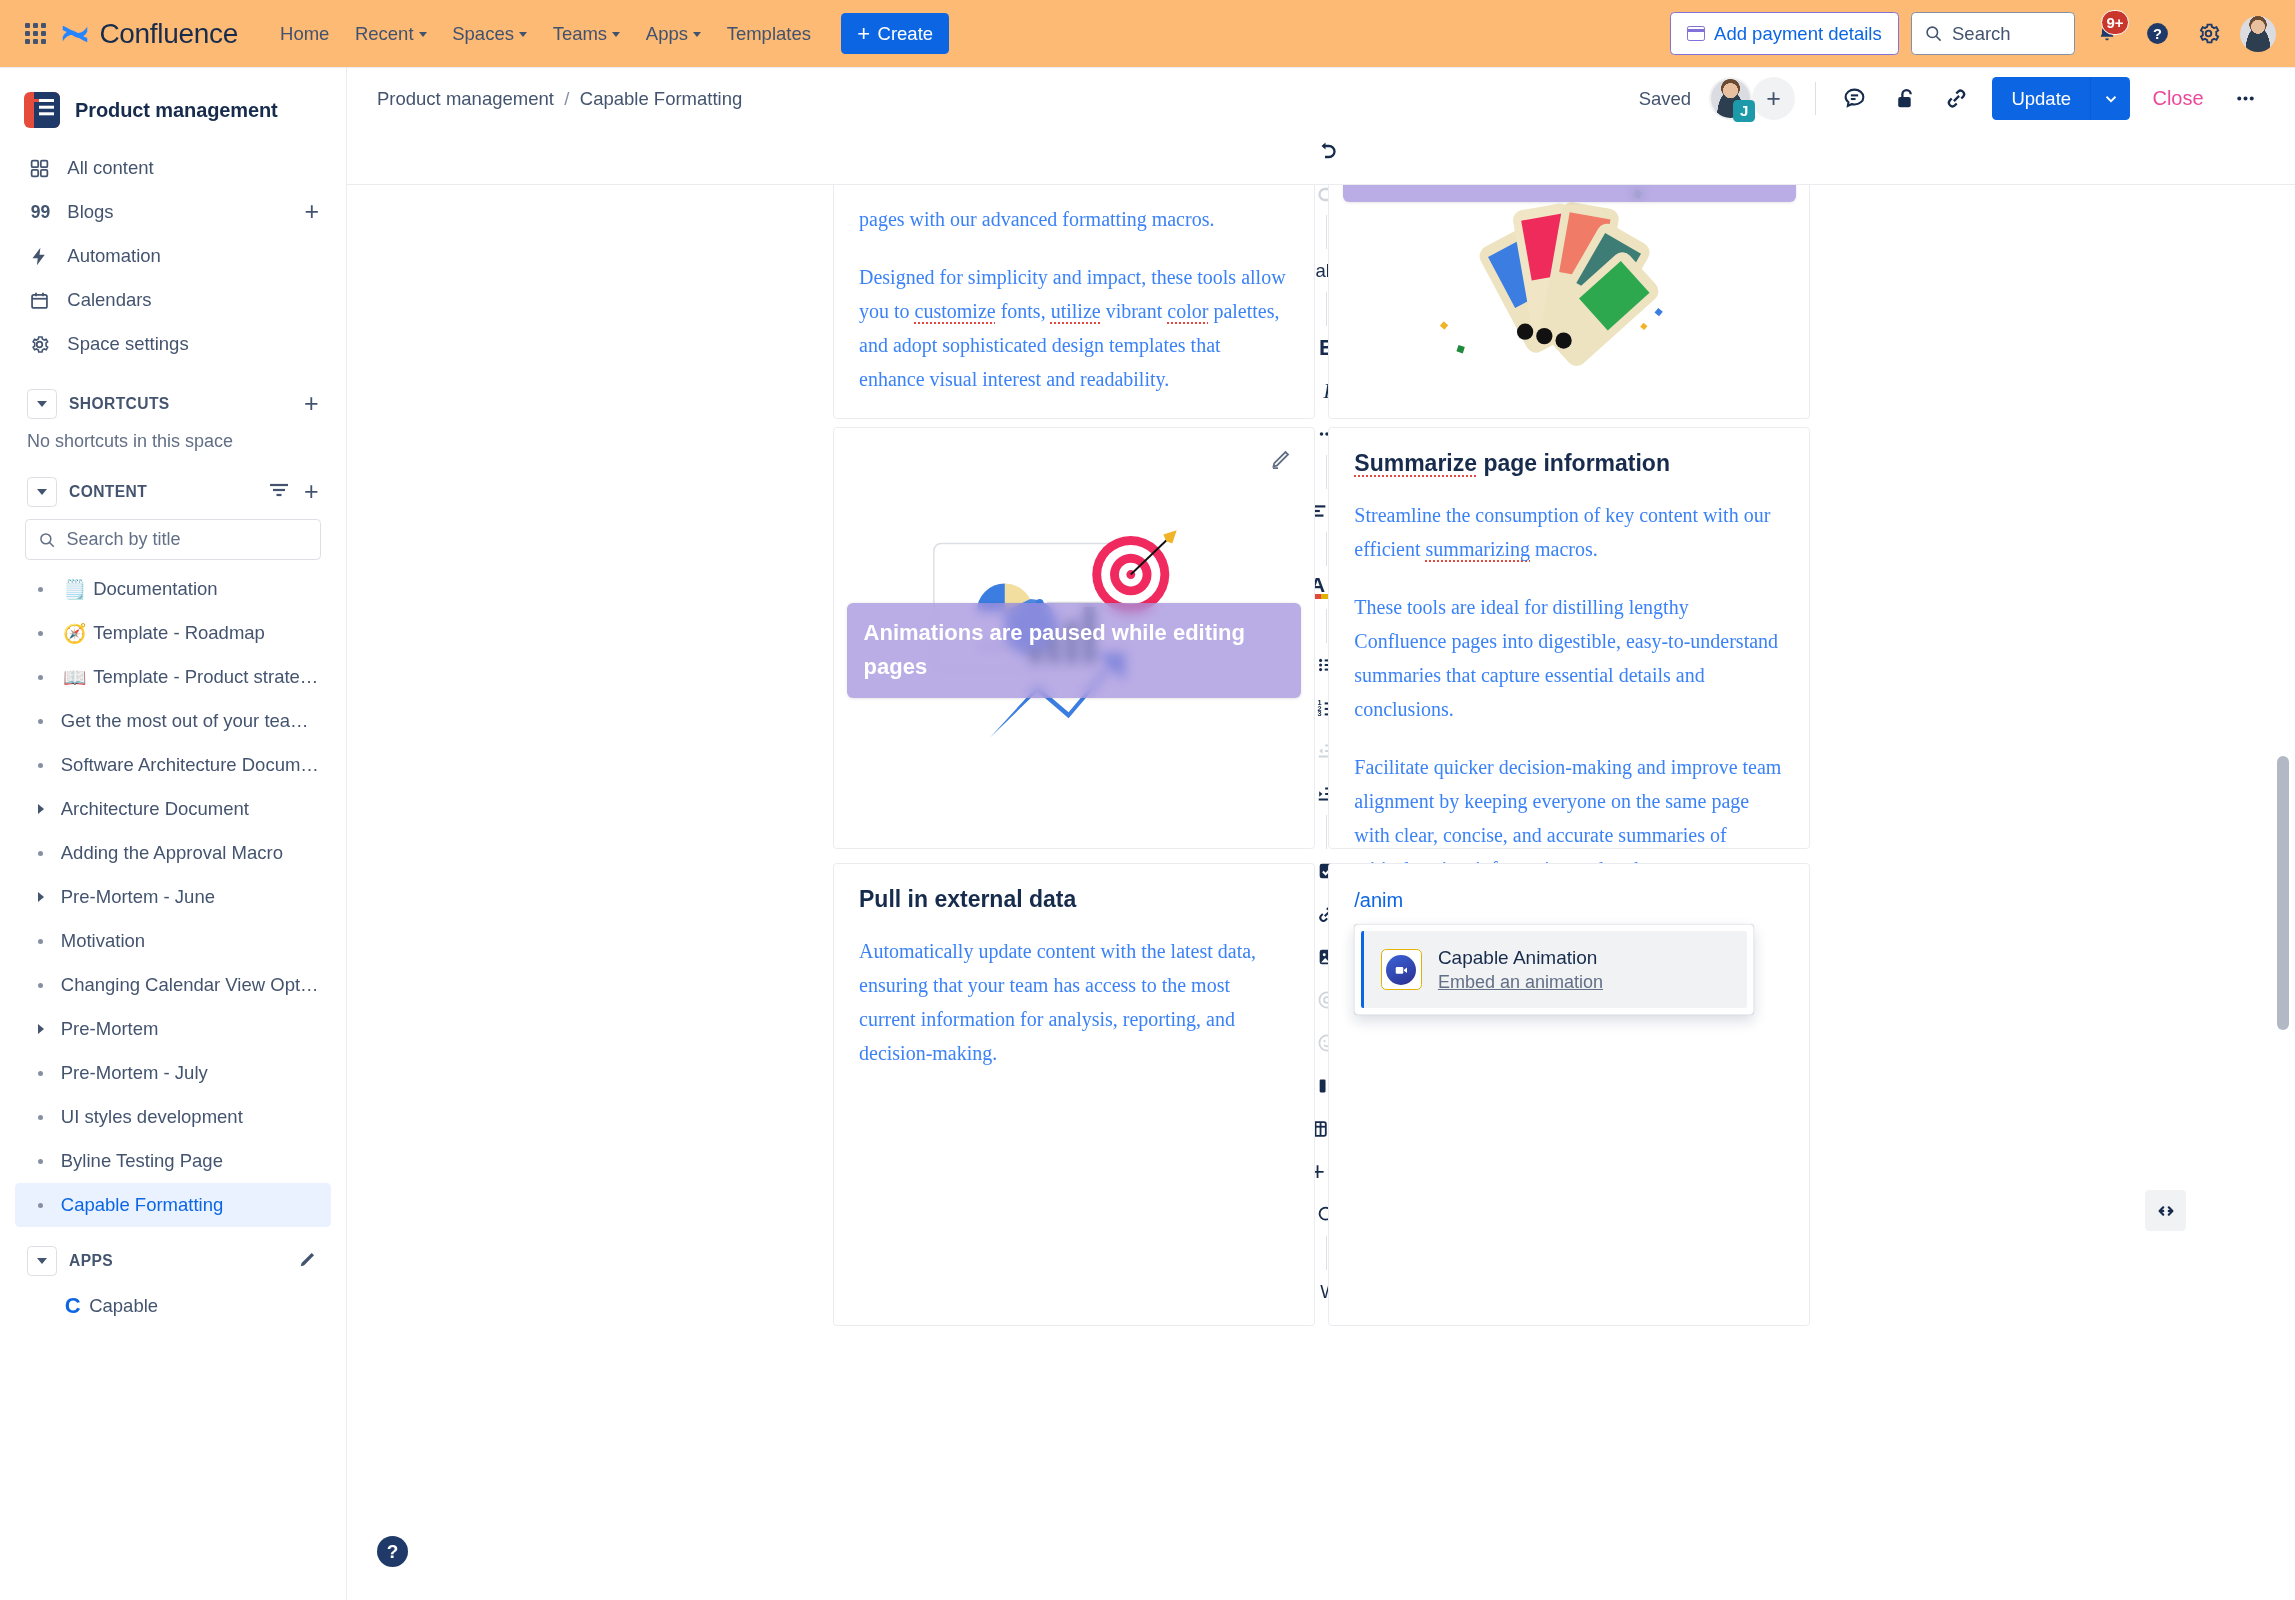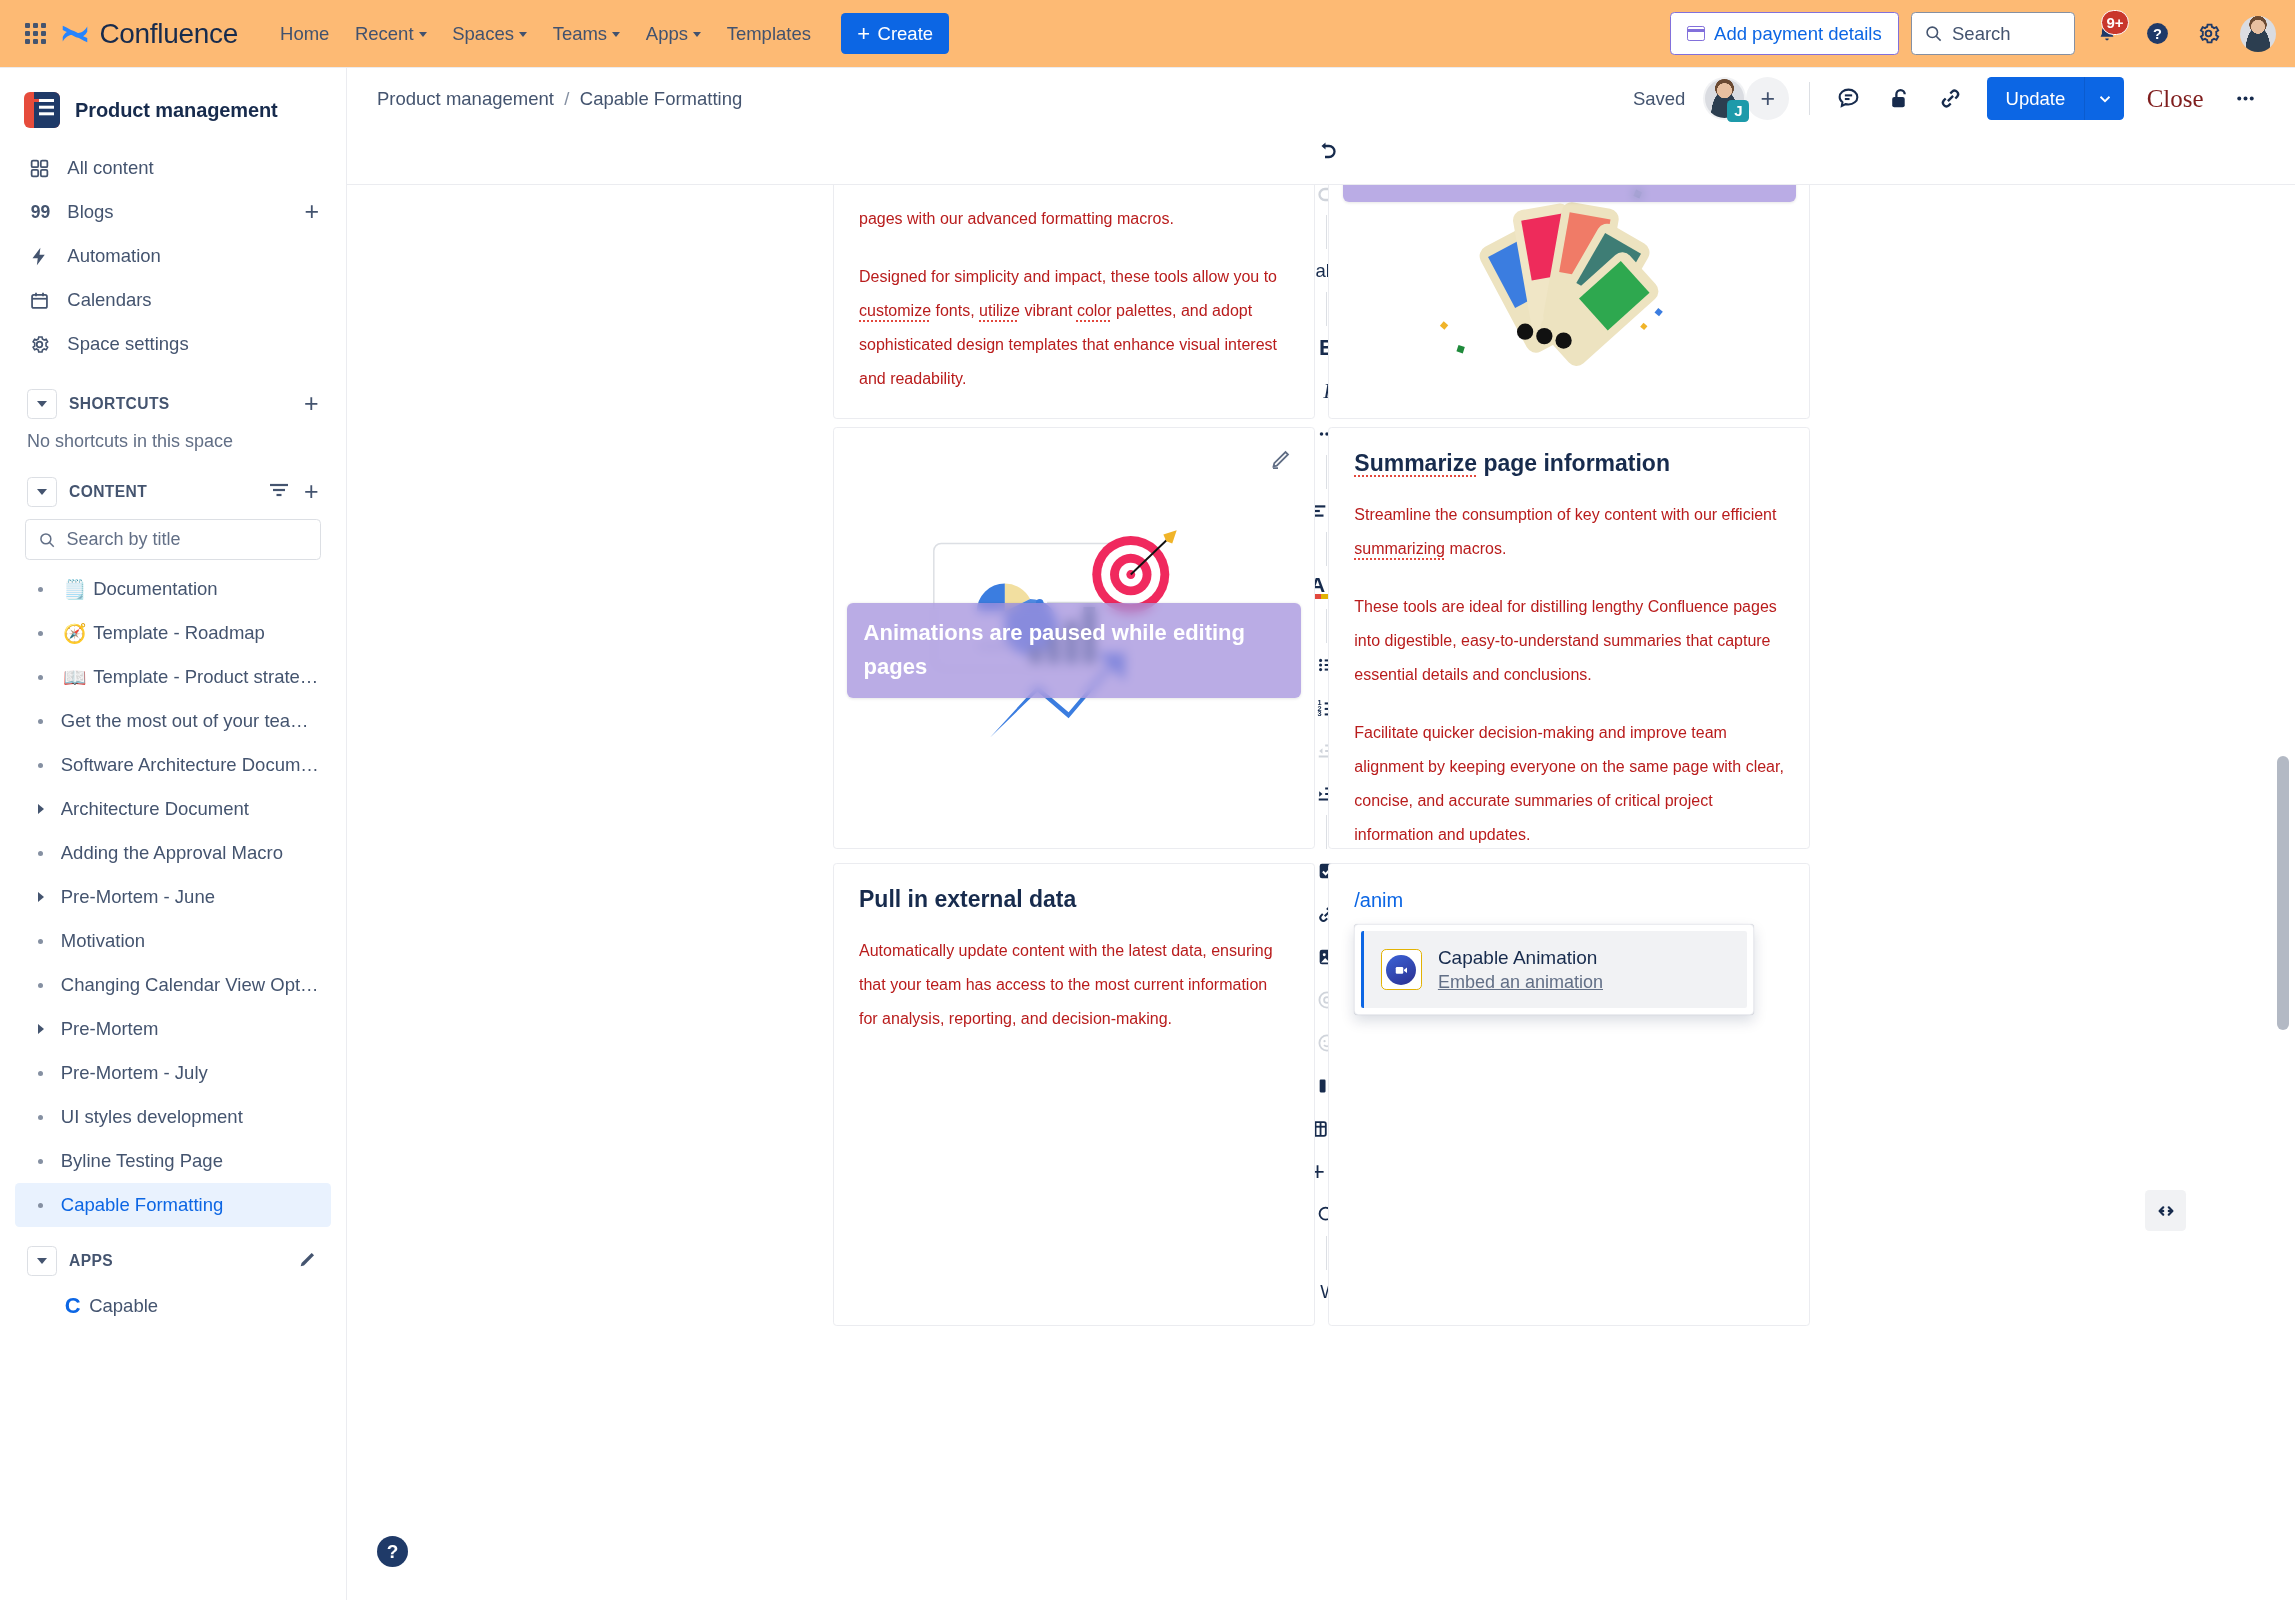--- a/index.html
+++ b/index.html
@@ -149,41 +149,41 @@
   .collab-ava .avatar-img{width:39px;height:39px;}
   .collab-ava .initial{
     position:absolute;right:-3px;bottom:-1.5px;width:22px;height:22px;border-radius:4.4px;background:#1D9AAA;
     color:#fff;font-size:15px;font-weight:700;display:flex;align-items:center;justify-content:center;
   }
   .collab-add{width:43px;height:43px;border-radius:50%;background:#F1F2F4;display:flex;align-items:center;justify-content:center;font-size:25px;color:#42526E;cursor:pointer;font-weight:300;}
   .vdiv{width:1.1px;height:33px;background:#DCDFE4;margin:0 7.4px;}
   .update-group{display:flex;align-items:stretch;border-radius:4.4px;overflow:hidden;margin-left:4.4px;}
   .update-btn{background:#0C66E4;color:#fff;border:none;font-size:18.5px;font-family:inherit;padding:0 19px;height:43px;cursor:pointer;}
   .update-split{background:#0C66E4;width:40px;border:none;border-left:1.1px solid #0B5CCF;display:flex;align-items:center;justify-content:center;cursor:pointer;}
-  .close-btn{background:none;border:none;font-size:25px;color:#7f1d1d;font-family:Liberation Serif, serif;cursor:pointer;padding:0 10.4px;height:43px;}
+  .close-btn{background:none;border:none;font-size:20px;color:#ec4899;font-family:Liberation Sans, sans-serif;cursor:pointer;padding:0 10.4px;height:43px;}
 
   
   #toolbar {
     height:56px; display:flex; align-items:center; gap:0;
     border-bottom:0.7px solid #EBECF0; padding:0 13.3px 0 25px;flex-direction:column;
   }
   .tb { width:43px;height:43px;border-radius:4.4px;display:flex;align-items:center;justify-content:center;cursor:pointer;flex:0 0 auto;}
   .tb.wide{width:auto;padding:0 12px;gap:7.4px;font-size:18.5px;color:#172B4D;}
   .tb.dis{opacity:.38;cursor:default;}
   .tb-sep{width:1.1px;height:34px;background:#DCDFE4;margin:0 10.4px;flex:0 0 auto;}
   .tb .cd{width:0;height:0;border-left:4.4px solid transparent;border-right:4.4px solid transparent;border-top:5.2px solid #172B4D;margin-left:3px;}
 
   
   #canvas { flex:1 1 auto; position:relative; overflow:hidden; }
   .layout-row { position:absolute; display:flex; }
   .cell {
     border:1.1px solid #EBECF0; border-radius:3.7px; background:#fff;
     position:relative; padding:19px 25px;
   }
-  .para { font-size:16px; line-height:34px; color:#b91c1c; margin:0 0 24px 0; }
+  .para { font-size:20px; line-height:34px; color:#3b82f6; margin:0 0 24px 0;font-family:Liberation Serif, serif; }
   .para:last-child{margin-bottom:0;}
   .h3 { font-size:23px; font-weight:700; color:#172B4D; margin:0 0 18px 0; line-height:33px;}
   .sp { text-decoration:underline; text-decoration-style:dotted; text-decoration-color:#E2483D; text-decoration-thickness:1.9px; text-underline-offset:3.7px;}
 
   
   .anim-cell{ display:flex; align-items:flex-start; justify-content:center; overflow:hidden; padding:0;text-decoration:underline;}
   .paused-banner{
     position:absolute; left:13.3px; right:13.3px;
     background:rgba(159,140,219,0.72);
     border-radius:6px; padding:13.3px 16.3px;

